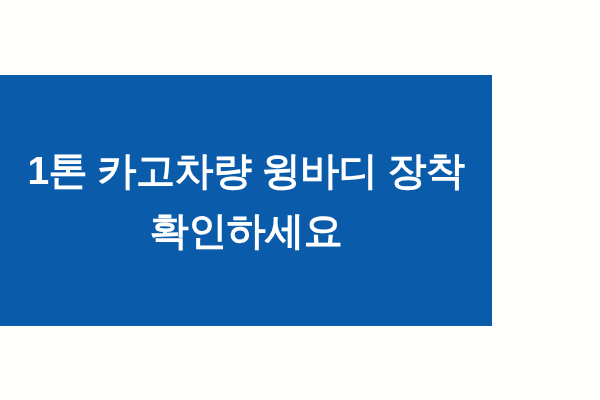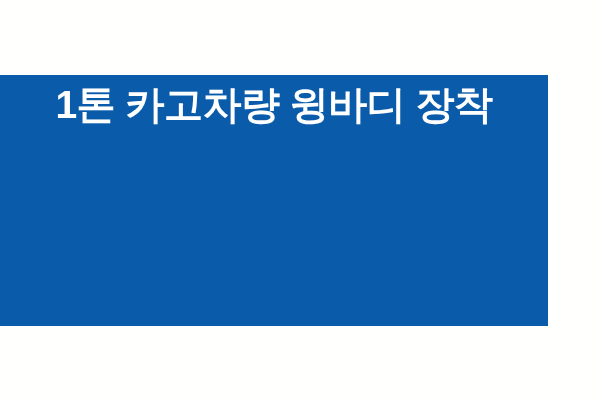--- a/index.html
+++ b/index.html
@@ -19,24 +19,25 @@
     width: 600px;
     height: 400px;
     background: #fffffd;
   }
 
   
   #banner {
     position: absolute;
     left: 0;
     top: 75px;
-    width: 548px;
+    width: 492px;
     height: 251px;
     background: #0a5cab;
     display: flex;
+    align-items: center;
     justify-content: center;
     box-sizing: border-box;
   }
 
   #headline {
     width: 520px;
     margin: 0;
     padding: 0;
     text-align: center;
     color: #ffffff;
@@ -56,17 +57,18 @@
 </style>
 </head>
 <body>
 
 <div id="canvas" style="background: rgb(255, 255, 253);">
 
   <div id="banner" style="background: rgb(10, 92, 171);">
 
     <h1 id="headline" style="color: rgb(255, 255, 255);">
       <span class="headline-line">1톤 카고차량 윙바디 장착</span>
+      <span class="headline-line">확인하세요</span>
     </h1>
 
   </div>
 
 </div>
 
 </body></html>

